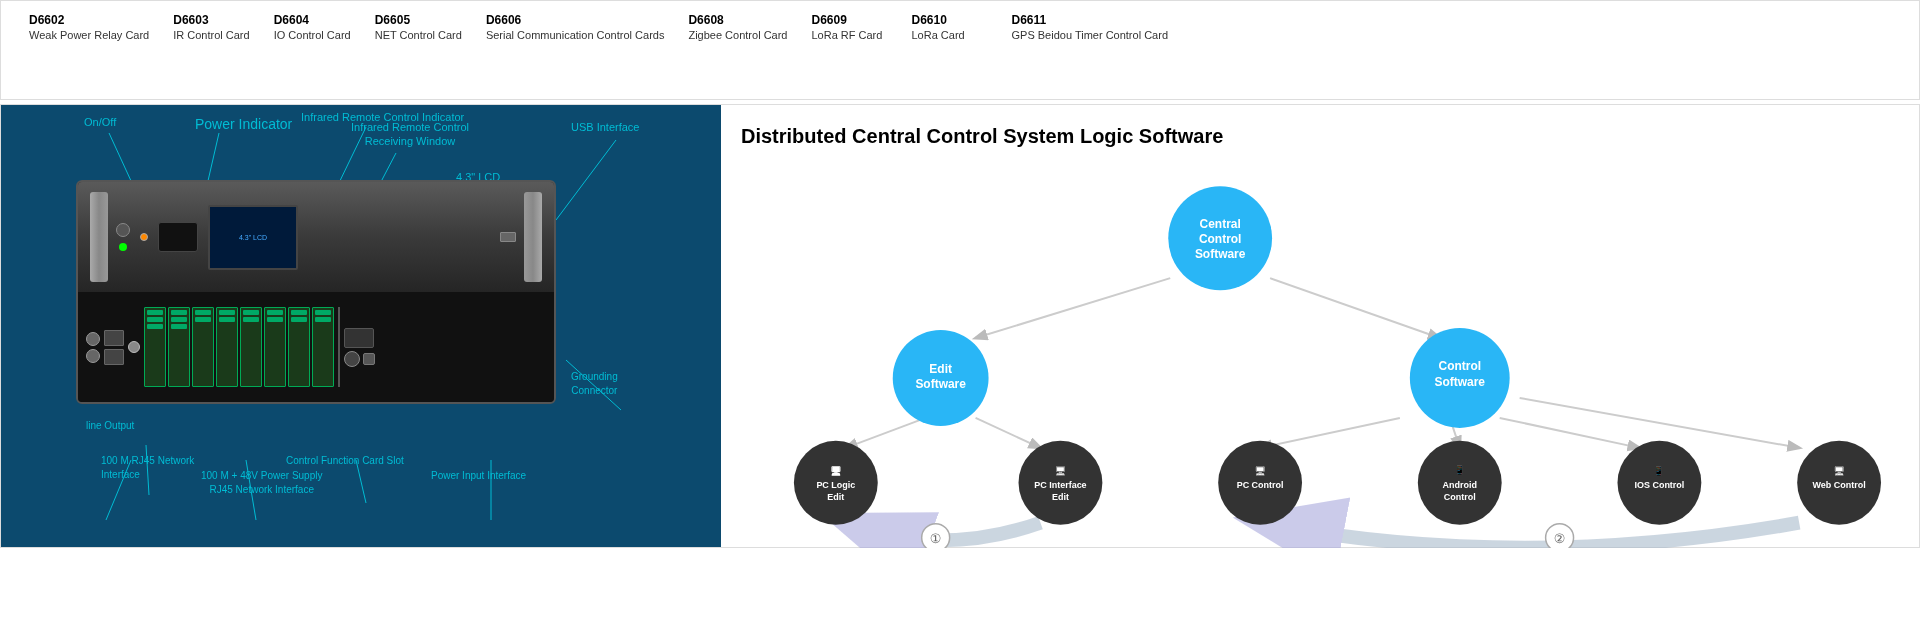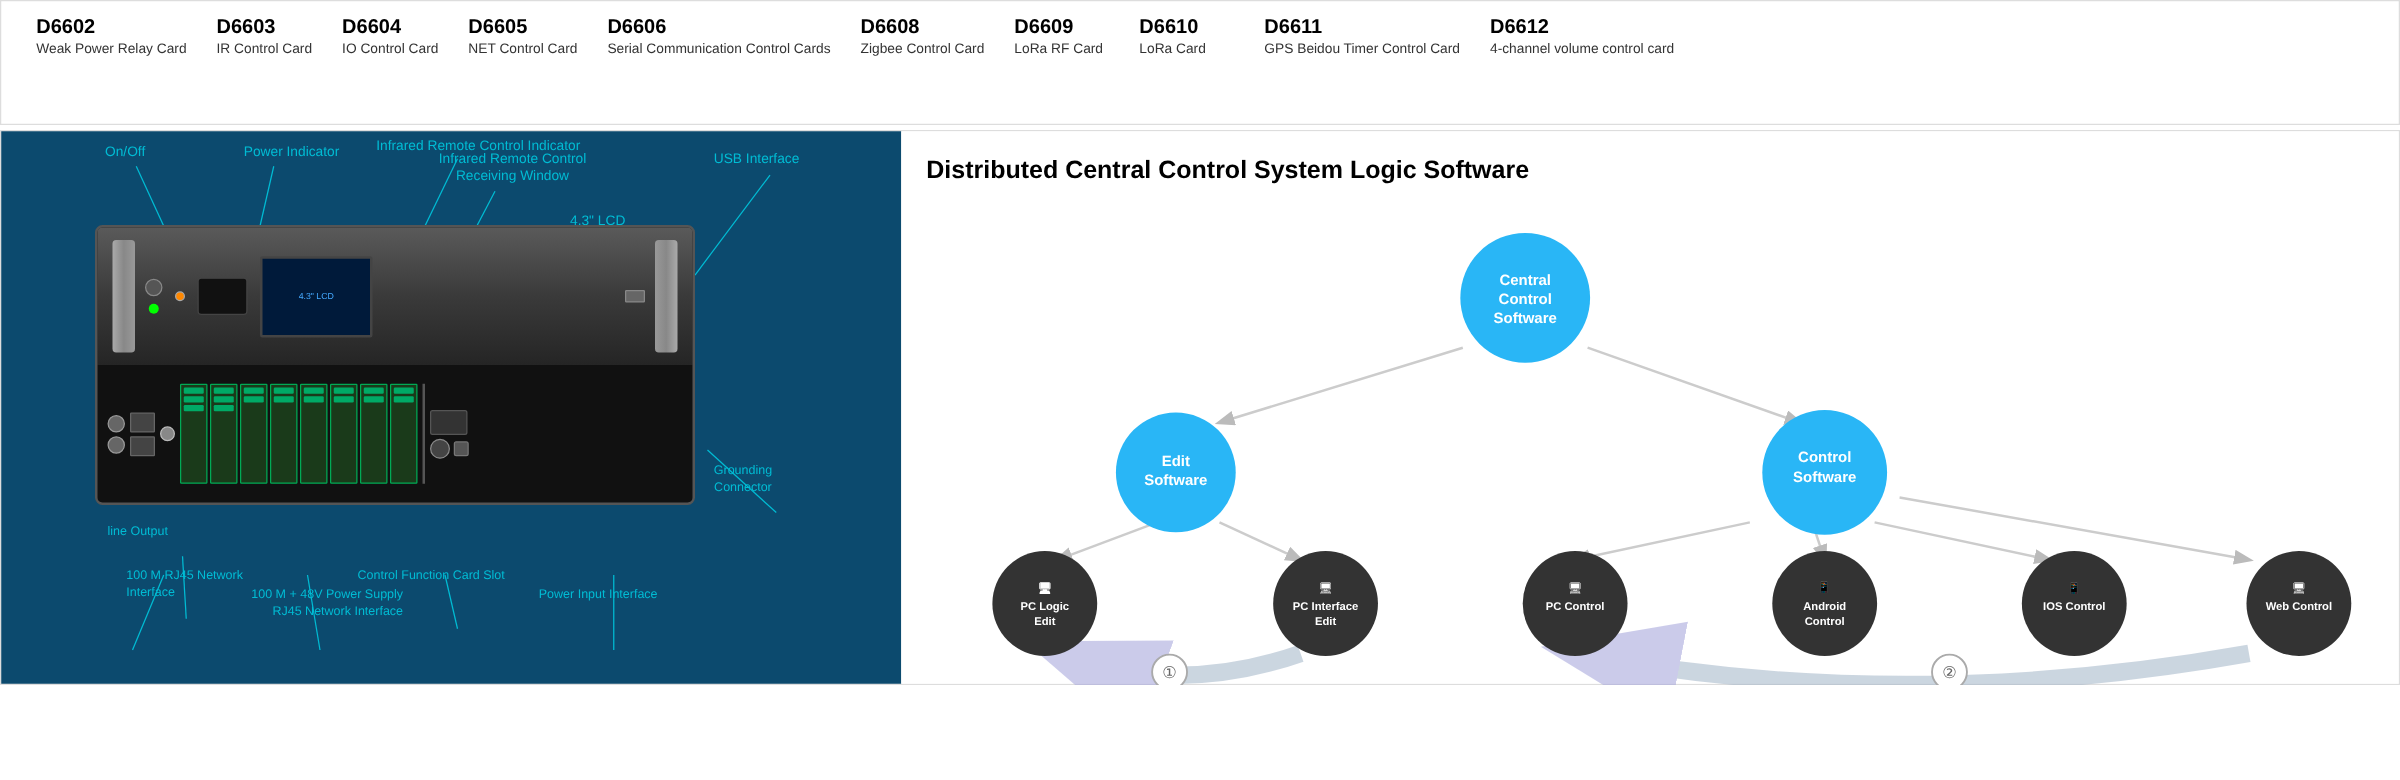--- a/index.html
+++ b/index.html
@@ -24,21 +24,21 @@
     .top-cell {
       padding: 4px 12px;
       display: flex;
       flex-direction: column;
       min-width: 100px;
     }
 
     .top-cell .model {
       font-weight: bold;
       color: #000;
-      font-size: 16px;
+      font-size: 12px;
     }
 
     .top-cell .desc {
       color: #333;
       font-size: 11px;
       margin-top: 2px;
     }
 
     .middle-section {
       display: flex;
@@ -286,33 +286,29 @@
       <span class="desc">LoRa RF Card</span>
     </div>
     <div class="top-cell">
       <span class="model">D6610</span>
       <span class="desc">LoRa Card</span>
     </div>
     <div class="top-cell" style="min-width:110px">
       <span class="model">D6611</span>
       <span class="desc">GPS Beidou Timer Control Card</span>
     </div>
-    <div class="top-cell" style="min-width:120px">
-      <span class="model">D6612</span>
-      <span class="desc">4-channel volume control card</span>
-    </div>
   </div>
 </div>
 
 <div class="middle-section">
 
   <div class="left-diagram">
 
     <div class="annotation" style="top:10px; left:83px; color:#00bcd4; font-size:11px;">On/Off</div>
-    <div class="annotation" style="top:10px; left:178px; color:#00bcd4; font-size:11px;padding-left:16px;">Power Indicator</div>
+    <div class="annotation" style="top:10px; left:178px; color:#00bcd4; font-size:14px;padding-left:16px;">Power Indicator</div>
     <div class="annotation" style="top:5px; left:300px; color:#00bcd4; font-size:11px;">Infrared Remote Control Indicator</div>
     <div class="annotation" style="top:15px; left:350px; color:#00bcd4; font-size:11px; text-align:center; line-height:1.3">Infrared Remote Control<br>Receiving Window</div>
     <div class="annotation" style="top:65px; left:455px; color:#00bcd4; font-size:11px;">4.3" LCD</div>
     <div class="annotation" style="top:15px; left:570px; color:#00bcd4; font-size:11px;">USB Interface</div>
 
     <svg style="position:absolute;top:0;left:0;width:720px;height:444px;pointer-events:none;">
 
       <line x1="108" y1="28" x2="148" y2="115" stroke="#00bcd4" stroke-width="1"></line>
 
       <line x1="218" y1="28" x2="198" y2="115" stroke="#00bcd4" stroke-width="1"></line>
@@ -413,21 +409,21 @@
             <div style="display:flex;gap:3px;align-items:center;">
               <div class="ground-connector"></div>
               <div style="width:12px;height:12px;border-radius:2px;background:#555;border:1px solid #777;"></div>
             </div>
           </div>
         </div>
       </div>
     </div>
 
     <div class="annotation" style="bottom:65px; left:100px; color:#00bcd4; font-size:10px; text-align:left; line-height:1.4">100 M RJ45 Network<br>Interface</div>
-    <div class="annotation" style="bottom:50px; left:200px; color:#00bcd4; font-size:10px; text-align:right; line-height:1.4">100 M + 48V Power Supply<br>RJ45 Network Interface</div>
+    <div class="annotation" style="bottom:50px; left:200px; color:#00bcd4; font-size:10px; text-align:center; line-height:1.4">100 M + 48V Power Supply<br>RJ45 Network Interface</div>
     <div class="annotation" style="bottom:80px; left:285px; color:#00bcd4; font-size:10px;text-align:center;">Control Function Card Slot</div>
     <div class="annotation" style="bottom:65px; left:430px; color:#00bcd4; font-size:10px;">Power Input Interface</div>
     <div class="annotation" style="bottom:115px; left:85px; color:#00bcd4; font-size:10px;">line Output</div>
     <div class="annotation" style="top:265px; left:570px; color:#00bcd4; font-size:10px; text-align:center; line-height:1.4">Grounding<br>Connector</div>
 
   </div>
 
   <div class="right-diagram">
     <div class="diagram-title">Distributed Central Control System Logic Software</div>
 

